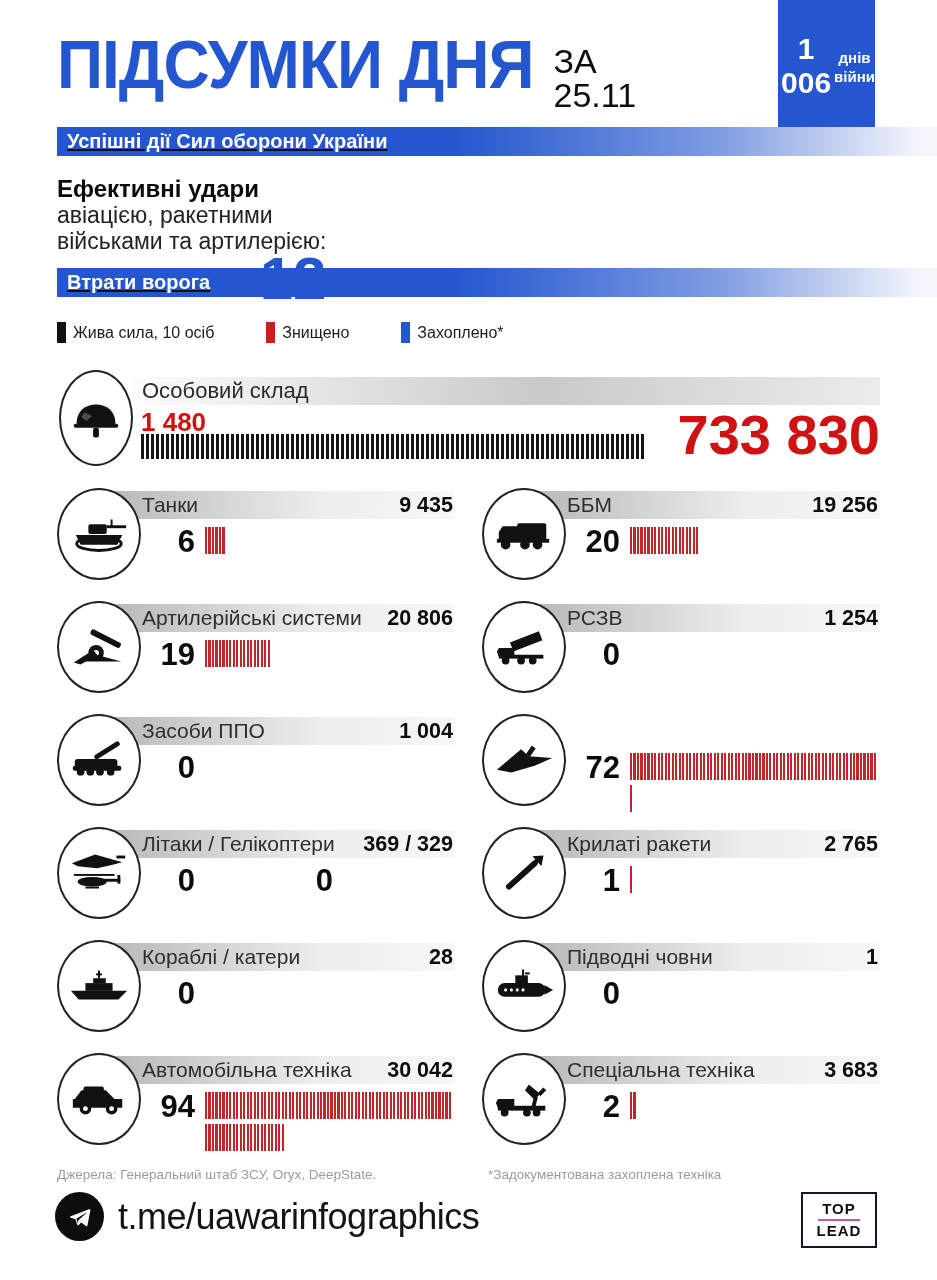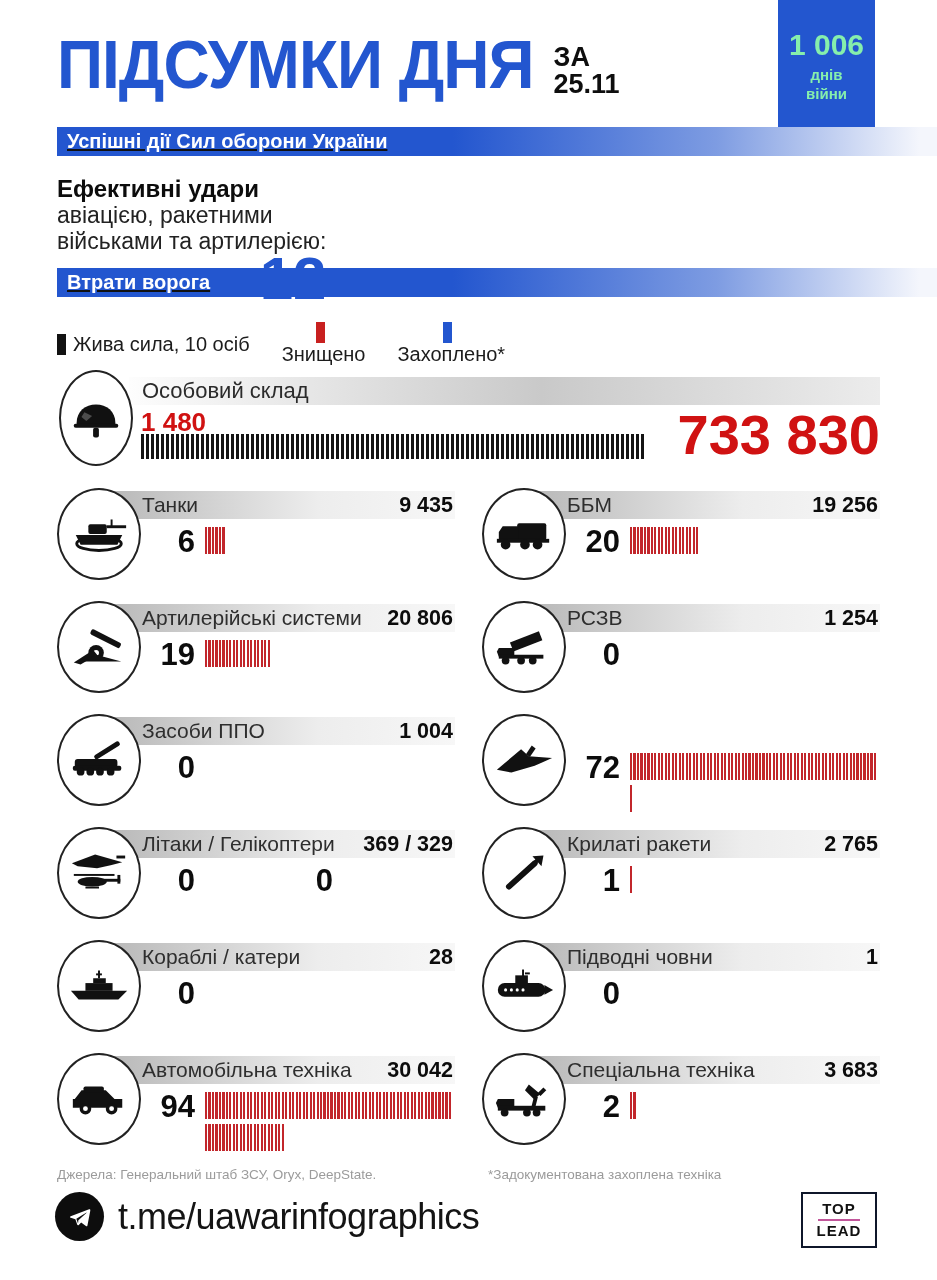--- a/index.html
+++ b/index.html
@@ -2,41 +2,41 @@
 <html><head>
 <meta charset="utf-8">
 <style>
   html,body{margin:0;padding:0;background:#fff;}
   .page{position:relative;width:937px;height:1280px;background:#ffffff;overflow:hidden;
         font-family:"Liberation Sans",sans-serif;color:#111;}
   
   .header{position:absolute;left:57px;top:30px;display:flex;align-items:flex-start;}
   .title{font-size:64px;font-weight:bold;color:#2356cf;letter-spacing:-1px;line-height:1;
          transform:scaleY(1.08);transform-origin:top left;}
-  .date-block{margin-left:20px;margin-top:14px;font-size:27px;font-weight:bold;color:#0e0e0e;line-height:1.0;}
-  .days-badge{position:absolute;left:778px;top:0;width:97px;height:131px;background:#2356cf;color:#86efac;
-              display:flex;flex-direction:column;align-items:center;justify-content:center;text-align:center;}
+  .date-block{margin-left:20px;margin-top:14px;font-size:34px;font-weight:normal;color:#0e0e0e;line-height:1.0;}
+  .days-badge{position:absolute;left:778px;top:0;width:97px;height:131px;background:#2356cf;color:#ffffff;
+              display:flex;flex-direction:row;align-items:center;justify-content:center;text-align:center;}
   .days-count{font-size:30px;font-weight:bold;letter-spacing:0px;}
   .days-label{font-size:15px;font-weight:bold;line-height:1.25;margin-top:4px;white-space:pre-line;}
   
   .section-bar{position:absolute;left:57px;width:880px;height:29px;
                background:linear-gradient(90deg,#2356cf 0%,#2356cf 45%,#7e9ce2 75%,#f4f6fc 98%);
                display:flex;align-items:center;text-decoration:underline;}
   .section-bar span{color:#fff;font-weight:bold;font-size:20px;padding-left:10px;}
   .bar-success{top:127px;}
   .bar-losses{top:268px;}
   
   .strikes{position:absolute;left:57px;top:176px;display:flex;align-items:flex-end;flex-direction:column;}
   .strikes-text{font-size:23px;color:#222;line-height:1.12;}
   .strikes-text .b{font-weight:bold;font-size:24px;color:#0c0c0c;}
   .strikes-value{font-size:60px;font-weight:bold;color:#2356cf;line-height:0.82;margin-left:28px;}
   
   .legend{position:absolute;left:57px;top:322px;display:flex;align-items:center;}
-  .legend-item{display:flex;align-items:center;font-size:20px;color:#1c1c1c;}
-  .legend-item + .legend-item{margin-left:32px;flex-direction:column;}
+  .legend-item{display:flex;align-items:center;font-size:16px;color:#1c1c1c;}
+  .legend-item + .legend-item{margin-left:52px;}
   .legend-tick{width:9px;height:21px;margin-right:7px;}
   .lt-black{background:#121212;} .lt-red{background:#c8201f;} .lt-blue{background:#2356cf;}
   
   .personnel{position:absolute;left:57px;top:370px;width:823px;height:95px;}
   .p-iconwrap{position:absolute;left:2px;top:0;width:70px;height:92px;border:2px solid #222;border-radius:50%;
               background:#fff;display:flex;align-items:center;justify-content:center;z-index:2;}
   .p-labelbar{position:absolute;left:72px;right:0;top:7px;height:28px;z-index:1;
               background:linear-gradient(90deg,#fdfdfd 0%,#c9c9c9 55%,#ececec 100%);
               display:flex;align-items:center;}
   .p-labelbar span{font-size:22px;color:#2b2b2b;padding-left:13px;}

